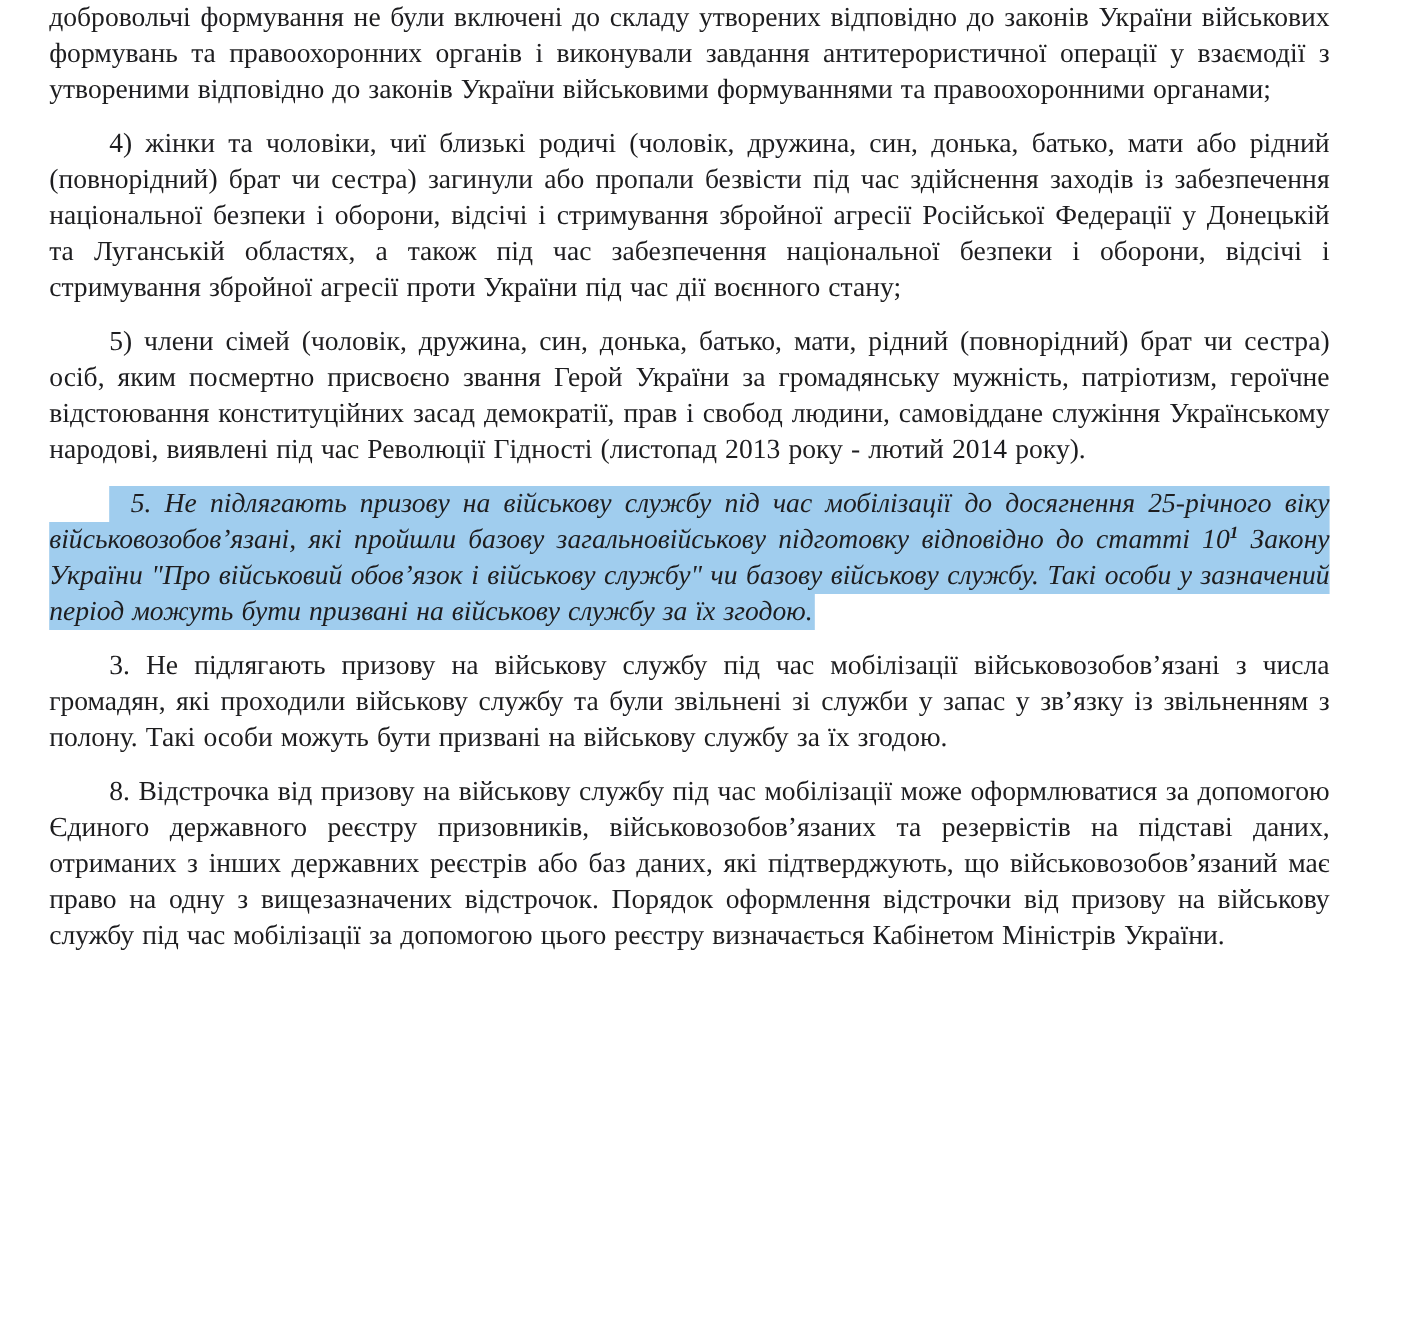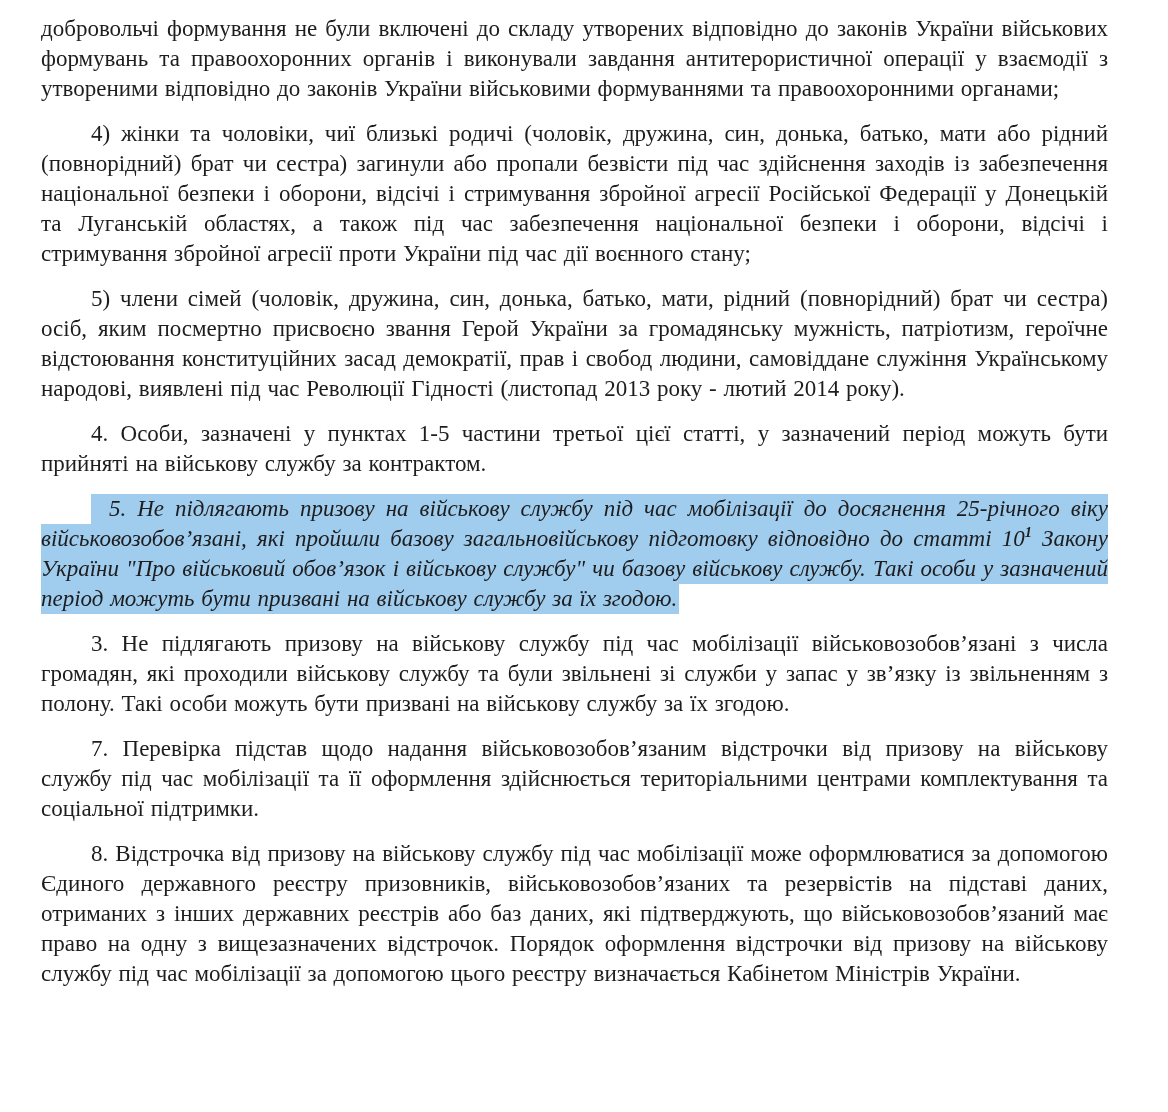--- a/index.html
+++ b/index.html
@@ -12,21 +12,21 @@
   body{
     width:1168px;
     height:1112px;
     overflow:hidden;
     font-family:"Liberation Serif","DejaVu Serif",serif;
     color:var(--fg);
   }
   .page{
     width:1168px;
     height:1112px;
-    padding:14px 60px 0 41px;
+    padding:0 60px 0 41px;
     background:var(--bg);
   }
   .para{
     font-size:23px;
     line-height:30px;
     text-align:justify;
     text-indent:50px;
     margin:0 0 15px 0;
     word-spacing:1px;
   }
@@ -50,23 +50,21 @@
 <body>
 
 <main class="page">
 
   <p class="para no-indent">добровольчі формування не були включені до складу утворених відповідно до законів України військових формувань та правоохоронних органів і виконували завдання антитерористичної операції у взаємодії з утвореними відповідно до законів України військовими формуваннями та правоохоронними органами;</p>
 
   <p class="para">4) жінки та чоловіки, чиї близькі родичі (чоловік, дружина, син, донька, батько, мати або рідний (повнорідний) брат чи сестра) загинули або пропали безвісти під час здійснення заходів із забезпечення національної безпеки і оборони, відсічі і стримування збройної агресії Російської Федерації у Донецькій та Луганській областях, а також під час забезпечення національної безпеки і оборони, відсічі і стримування збройної агресії проти України під час дії воєнного стану;</p>
 
   <p class="para">5) члени сімей (чоловік, дружина, син, донька, батько, мати, рідний (повнорідний) брат чи сестра) осіб, яким посмертно присвоєно звання Герой України за громадянську мужність, патріотизм, героїчне відстоювання конституційних засад демократії, прав і свобод людини, самовіддане служіння Українському народові, виявлені під час Революції Гідності (листопад 2013 року - лютий 2014 року).</p>
 
-  <p class="para">4. Особи, зазначені у пунктах 1-5 частини третьої цієї статті, у зазначений період можуть бути прийняті на військову службу за контрактом.</p>
 
   <p class="para"><span class="hl"><span>5. Не підлягають призову на військову службу під час мобілізації до досягнення 25-річного віку військовозобов’язані, які пройшли базову загальновійськову підготовку відповідно до статті 10</span><sup>1</sup><span> Закону України "Про військовий обов’язок і військову службу" чи базову військову службу. Такі особи у зазначений період можуть бути призвані на військову службу за їх згодою.</span></span></p>
 
   <p class="para">3. Не підлягають призову на військову службу під час мобілізації військовозобов’язані з числа громадян, які проходили військову службу та були звільнені зі служби у запас у зв’язку із звільненням з полону. Такі особи можуть бути призвані на військову службу за їх згодою.</p>
 
-  <p class="para">7. Перевірка підстав щодо надання військовозобов’язаним відстрочки від призову на військову службу під час мобілізації та її оформлення здійснюється територіальними центрами комплектування та соціальної підтримки.</p>
 
   <p class="para">8. Відстрочка від призову на військову службу під час мобілізації може оформлюватися за допомогою Єдиного державного реєстру призовників, військовозобов’язаних та резервістів на підставі даних, отриманих з інших державних реєстрів або баз даних, які підтверджують, що військовозобов’язаний має право на одну з вищезазначених відстрочок. Порядок оформлення відстрочки від призову на військову службу під час мобілізації за допомогою цього реєстру визначається Кабінетом Міністрів України.</p>
 
 </main>
 
 </body></html>

